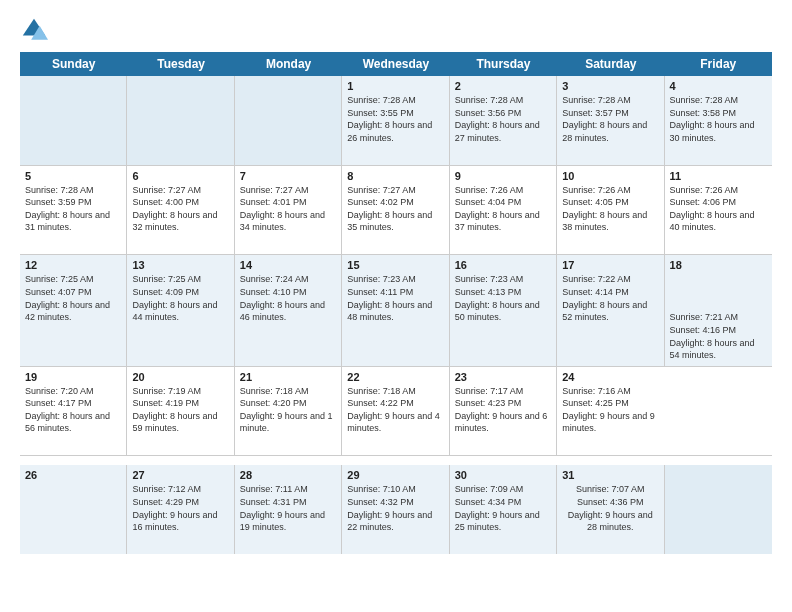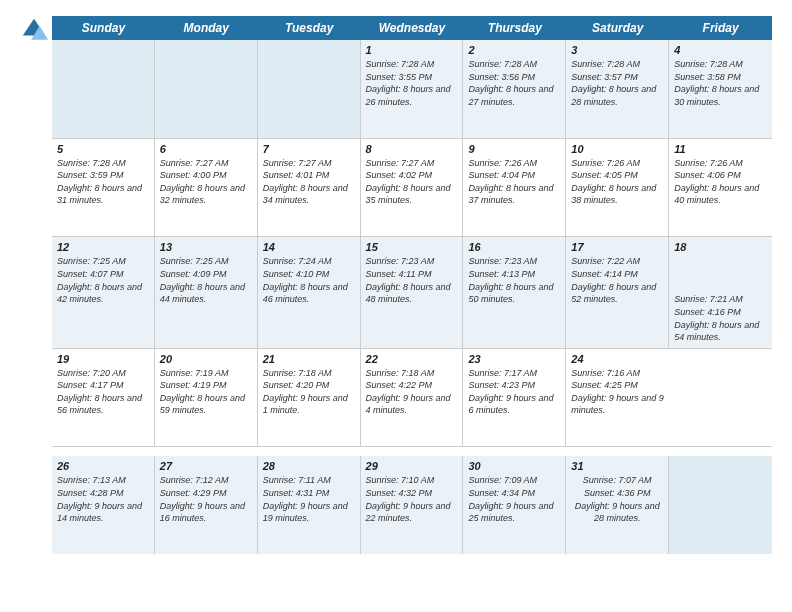--- a/index.html
+++ b/index.html
@@ -8,21 +8,21 @@
       background: #fff;
       width: 792px;
       height: 612px;
       overflow: hidden;
     }
     .page {
       width: 792px;
       height: 564px;
       padding: 16px 20px 10px 20px;
       display: flex;
-      font-style: italic;
+      flex-direction: column;
     }
     .header {
       display: flex;
       justify-content: space-between;
       align-items: flex-start;
       margin-bottom: 8px;
     }
     .logo {
       display: flex;
       align-items: center;
@@ -141,22 +141,22 @@
     </div>
     <div class="title-block">
       <div class="month-title"></div>
       <div class="subtitle"></div>
     </div>
   </div>
 
   <div class="calendar">
     <div class="cal-header">
     <div class="cal-header-cell">Sunday</div>
+        <div class="cal-header-cell">Tuesday</div>
         <div class="cal-header-cell">Monday</div>
-        <div class="cal-header-cell">Tuesday</div>
         <div class="cal-header-cell">Wednesday</div>
         <div class="cal-header-cell">Thursday</div>
         <div class="cal-header-cell">Saturday</div>
         <div class="cal-header-cell">Friday</div>
       </div>
     <div class="cal-body">
     <div class="cal-row">
           <div class="cal-cell alt-row empty"></div>
           <div class="cal-cell alt-row empty"></div>
           <div class="cal-cell alt-row empty"></div>
@@ -307,23 +307,20 @@
           <div class="cal-cell">
             <div class="day-num">24</div>
             <div class="day-info" style="white-space: pre-line;">Sunrise: 7:16 AM
 Sunset: 4:25 PM
 Daylight: 9 hours and 9 minutes.</div>
           </div>
         </div>
         <div class="cal-row">
           <div class="cal-cell alt-row">
             <div class="day-num">26</div>
-            <div class="day-info" style="white-space: pre-line;">Sunrise: 7:13 AM
-Sunset: 4:28 PM
-Daylight: 9 hours and 14 minutes.</div>
           </div>
           <div class="cal-cell alt-row">
             <div class="day-num">27</div>
             <div class="day-info" style="white-space: pre-line;">Sunrise: 7:12 AM
 Sunset: 4:29 PM
 Daylight: 9 hours and 16 minutes.</div>
           </div>
           <div class="cal-cell alt-row">
             <div class="day-num">28</div>
             <div class="day-info" style="white-space: pre-line;">Sunrise: 7:11 AM

